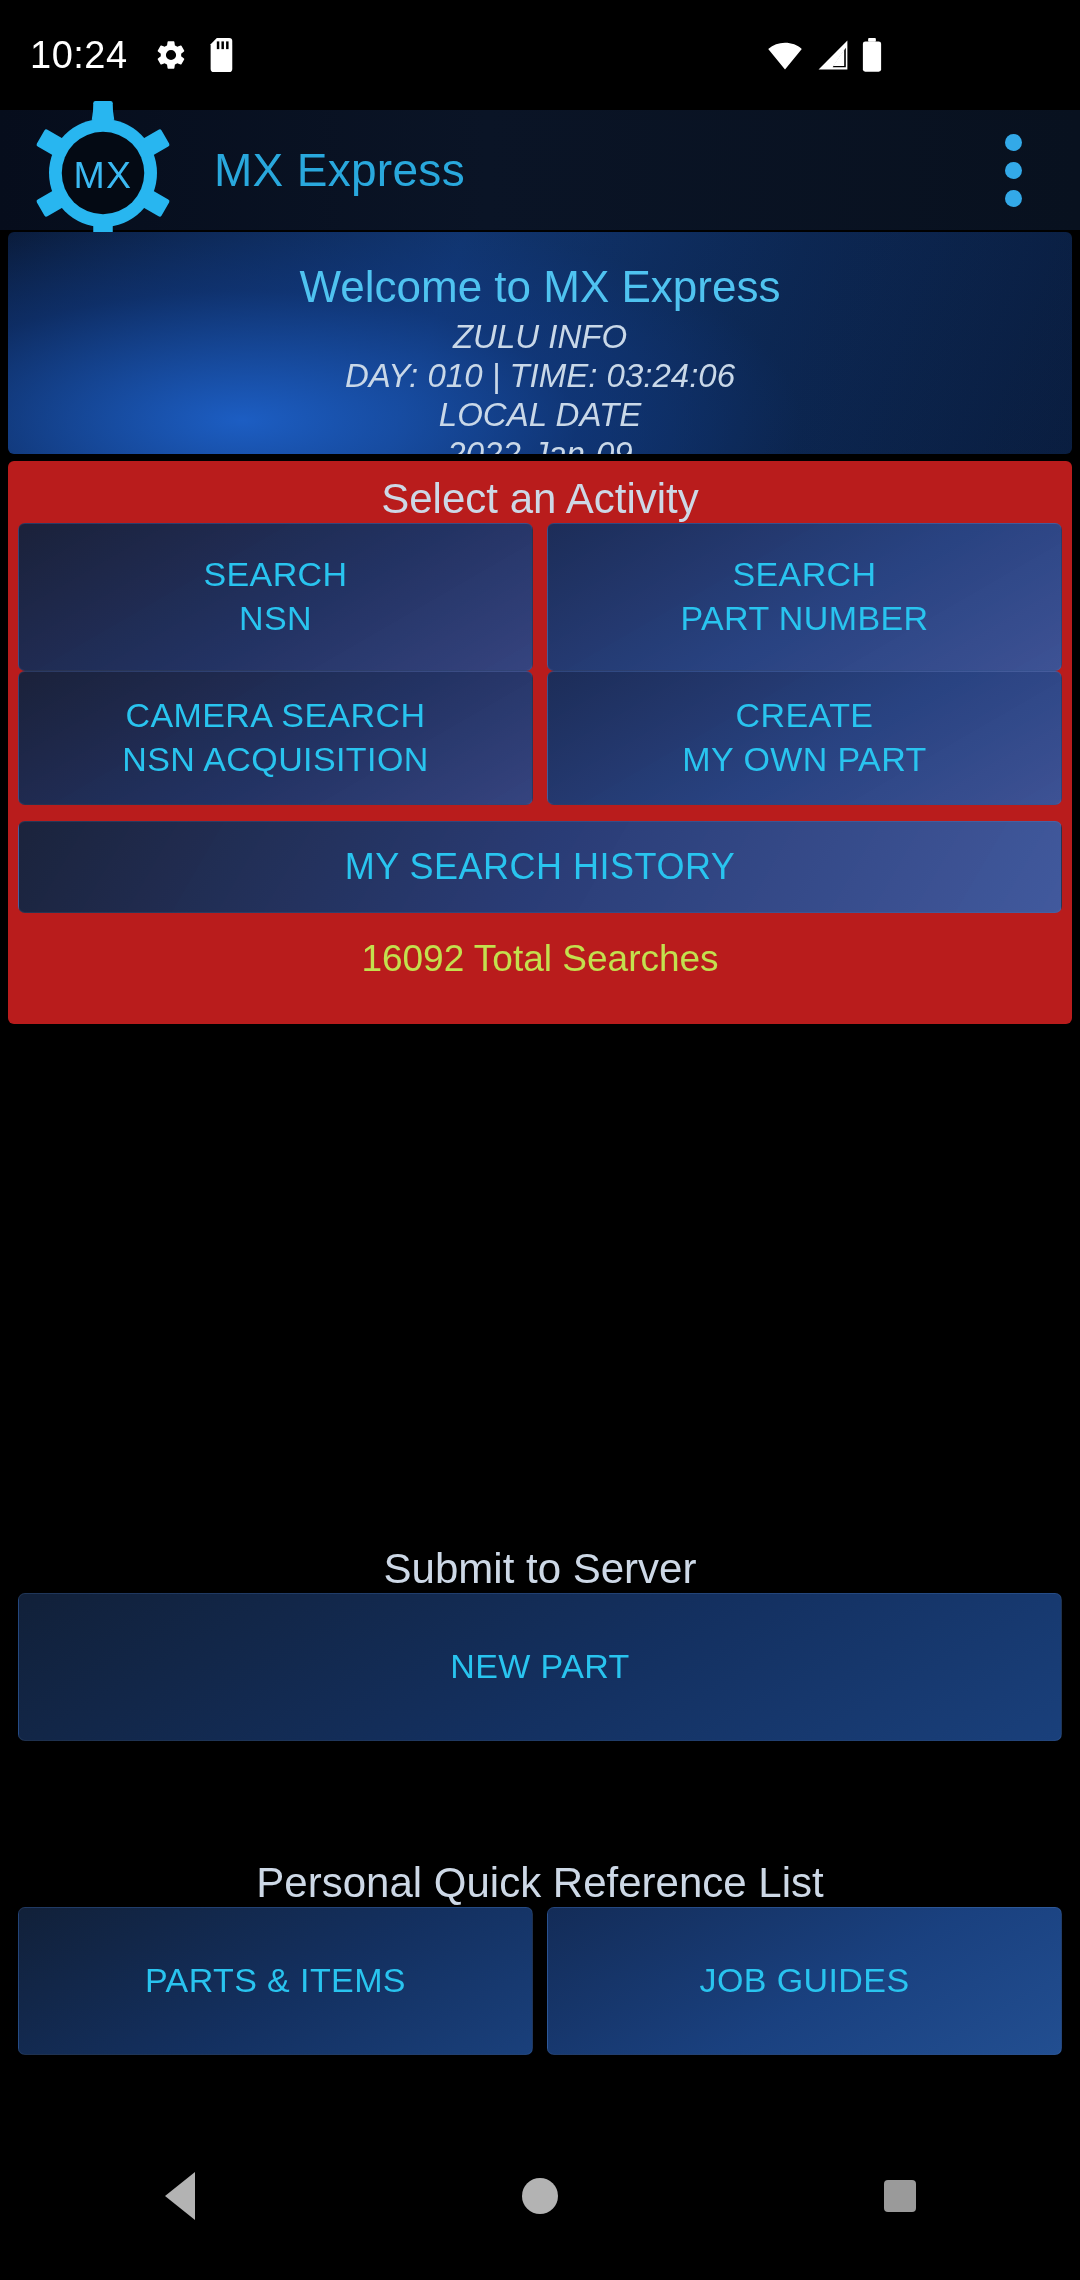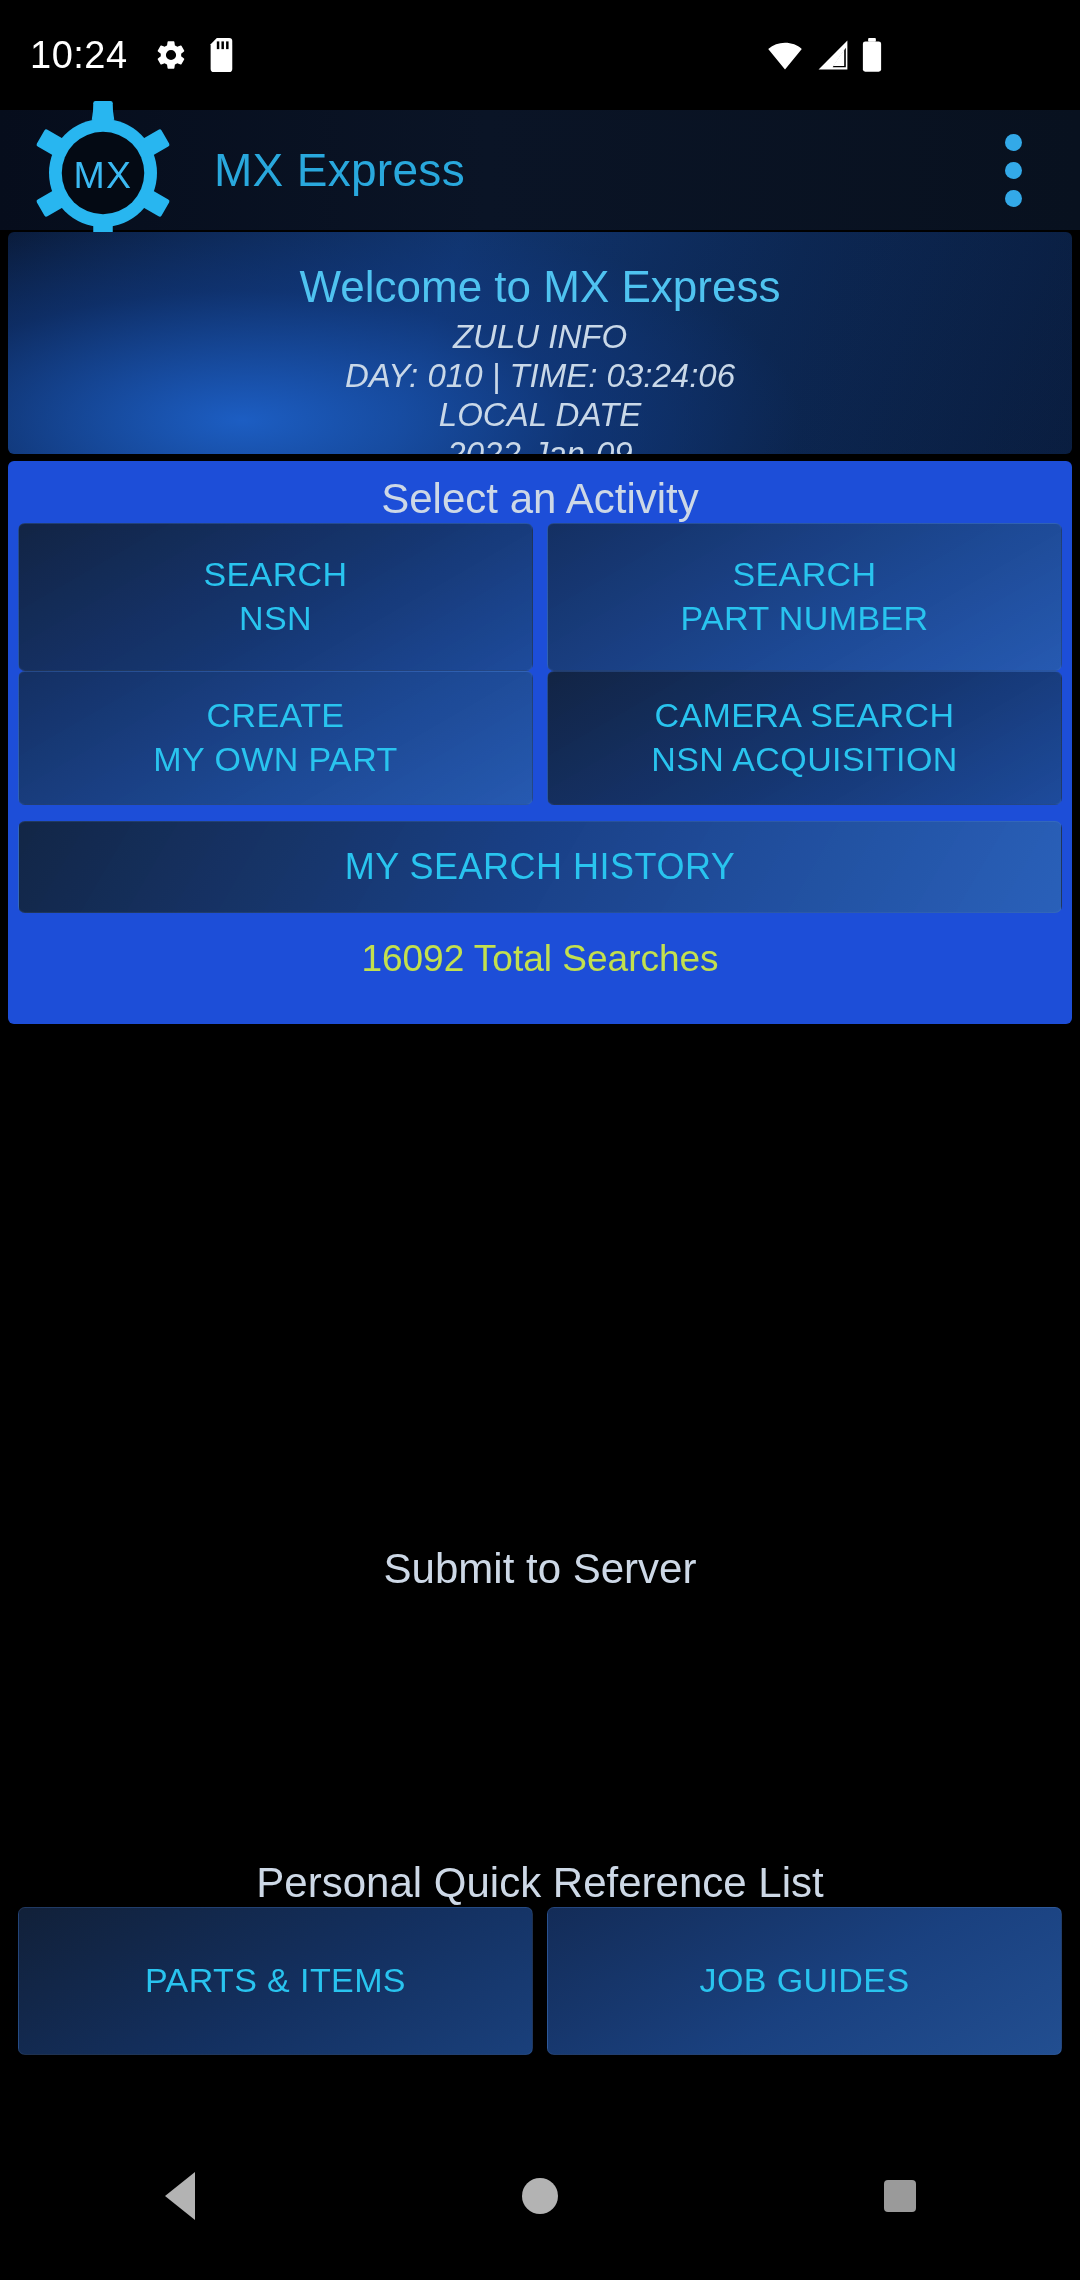--- a/index.html
+++ b/index.html
@@ -51,21 +51,21 @@
   }
   .zulu{ color:#c9d8e8; font-style:italic; font-size:33px; line-height:1.18; margin-top:6px; }
 
   
   .section{ position:absolute; left:8px; width:1064px; border-radius:6px; overflow:hidden; }
   .sec-activity{
     top:461px; height:563px;
     background:
       radial-gradient(ellipse 90% 120% at 80% 15%, rgba(26,94,190,.85) 0%, rgba(13,45,100,.45) 50%, rgba(6,18,42,0) 80%),
       linear-gradient(125deg,#061228 0%, #0a2category 0%, #0d2f66 55%, #0a2characters 100%);
-    background-color:#1d4ed8;
+    background-color:#b91c1c;
   }
   .sec-activity{
     background:
       radial-gradient(ellipse 90% 120% at 78% 12%, rgba(30,104,205,.9) 0%, rgba(13,45,100,.42) 52%, rgba(6,18,42,0) 82%),
       linear-gradient(128deg,#061228 0%, #0c2category 30%, #0e3068 60%, #0a2244 100%),
       #08182f;
   }
   .sec-submit{
     top:1531px; height:260px;
     background:
@@ -223,45 +223,48 @@
         <span>SEARCH</span>
         <span>NSN</span>
       </div>
       <div class="btn btn-light btn-h1">
         <span>SEARCH</span>
         <span>PART NUMBER</span>
       </div>
     </div>
 
     <div class="btn-row">
+      <div class="btn btn-dark btn-h2">
+        <span>CAMERA SEARCH</span>
+        <span>NSN ACQUISITION</span>
+      </div>
       <div class="btn btn-light btn-h2">
         <span>CREATE</span>
         <span>MY OWN PART</span>
       </div>
-      <div class="btn btn-dark btn-h2">
-        <span>CAMERA SEARCH</span>
-        <span>NSN ACQUISITION</span>
-      </div>
     </div>
 
     <div class="btn-wide">
       <span>MY SEARCH HISTORY</span>
     </div>
 
     <div class="totals">
       <div>16092  Total Searches</div>
 
     </div>
   </div>
 
   <div class="divider div1"></div>
 
   <div class="section sec-submit">
     <div class="sec-header">Submit to Server</div>
     <div class="btn-row">
+      <div class="btn btn-dark btn-h1">
+        <span>NEW PART</span>
+      </div>
     </div>
   </div>
 
   <div class="divider div2"></div>
 
   <div class="section sec-pqrl">
     <div class="sec-header">Personal Quick Reference List</div>
     <div class="btn-row">
       <div class="btn btn-dark btn-h1">
         <span>PARTS &amp; ITEMS</span>

